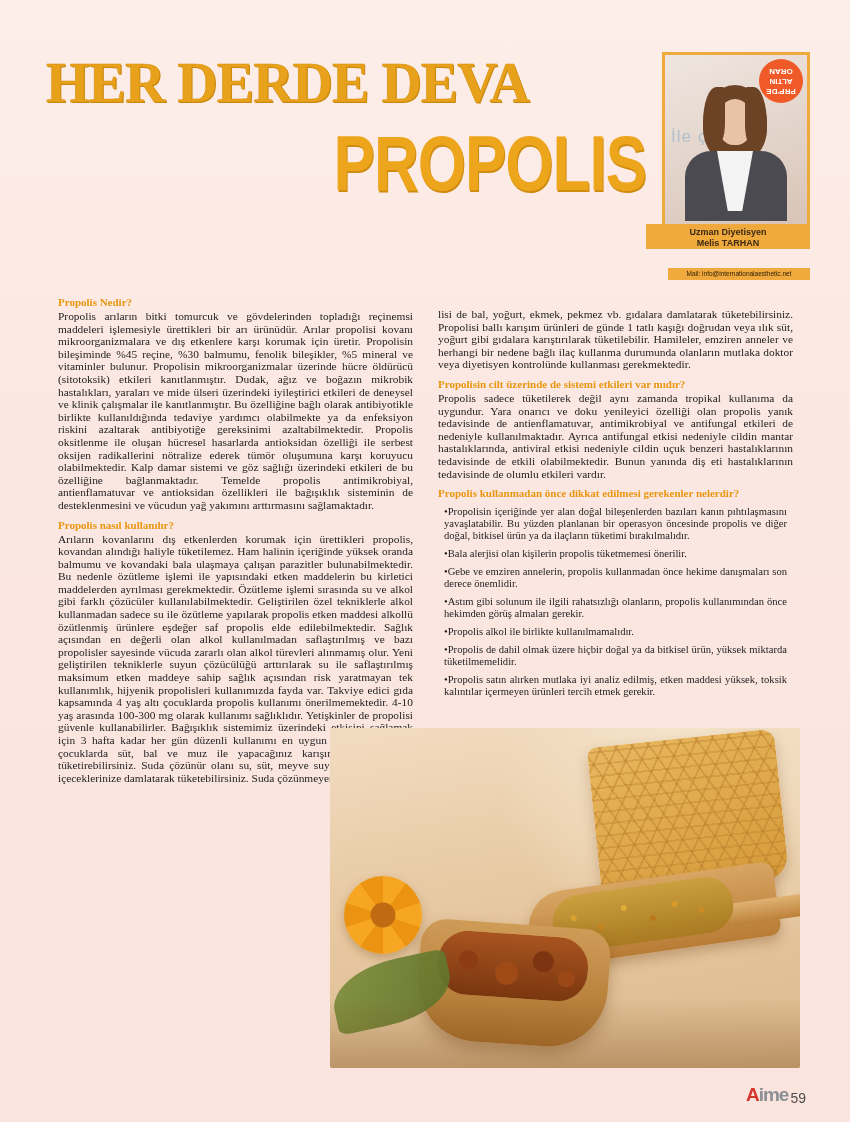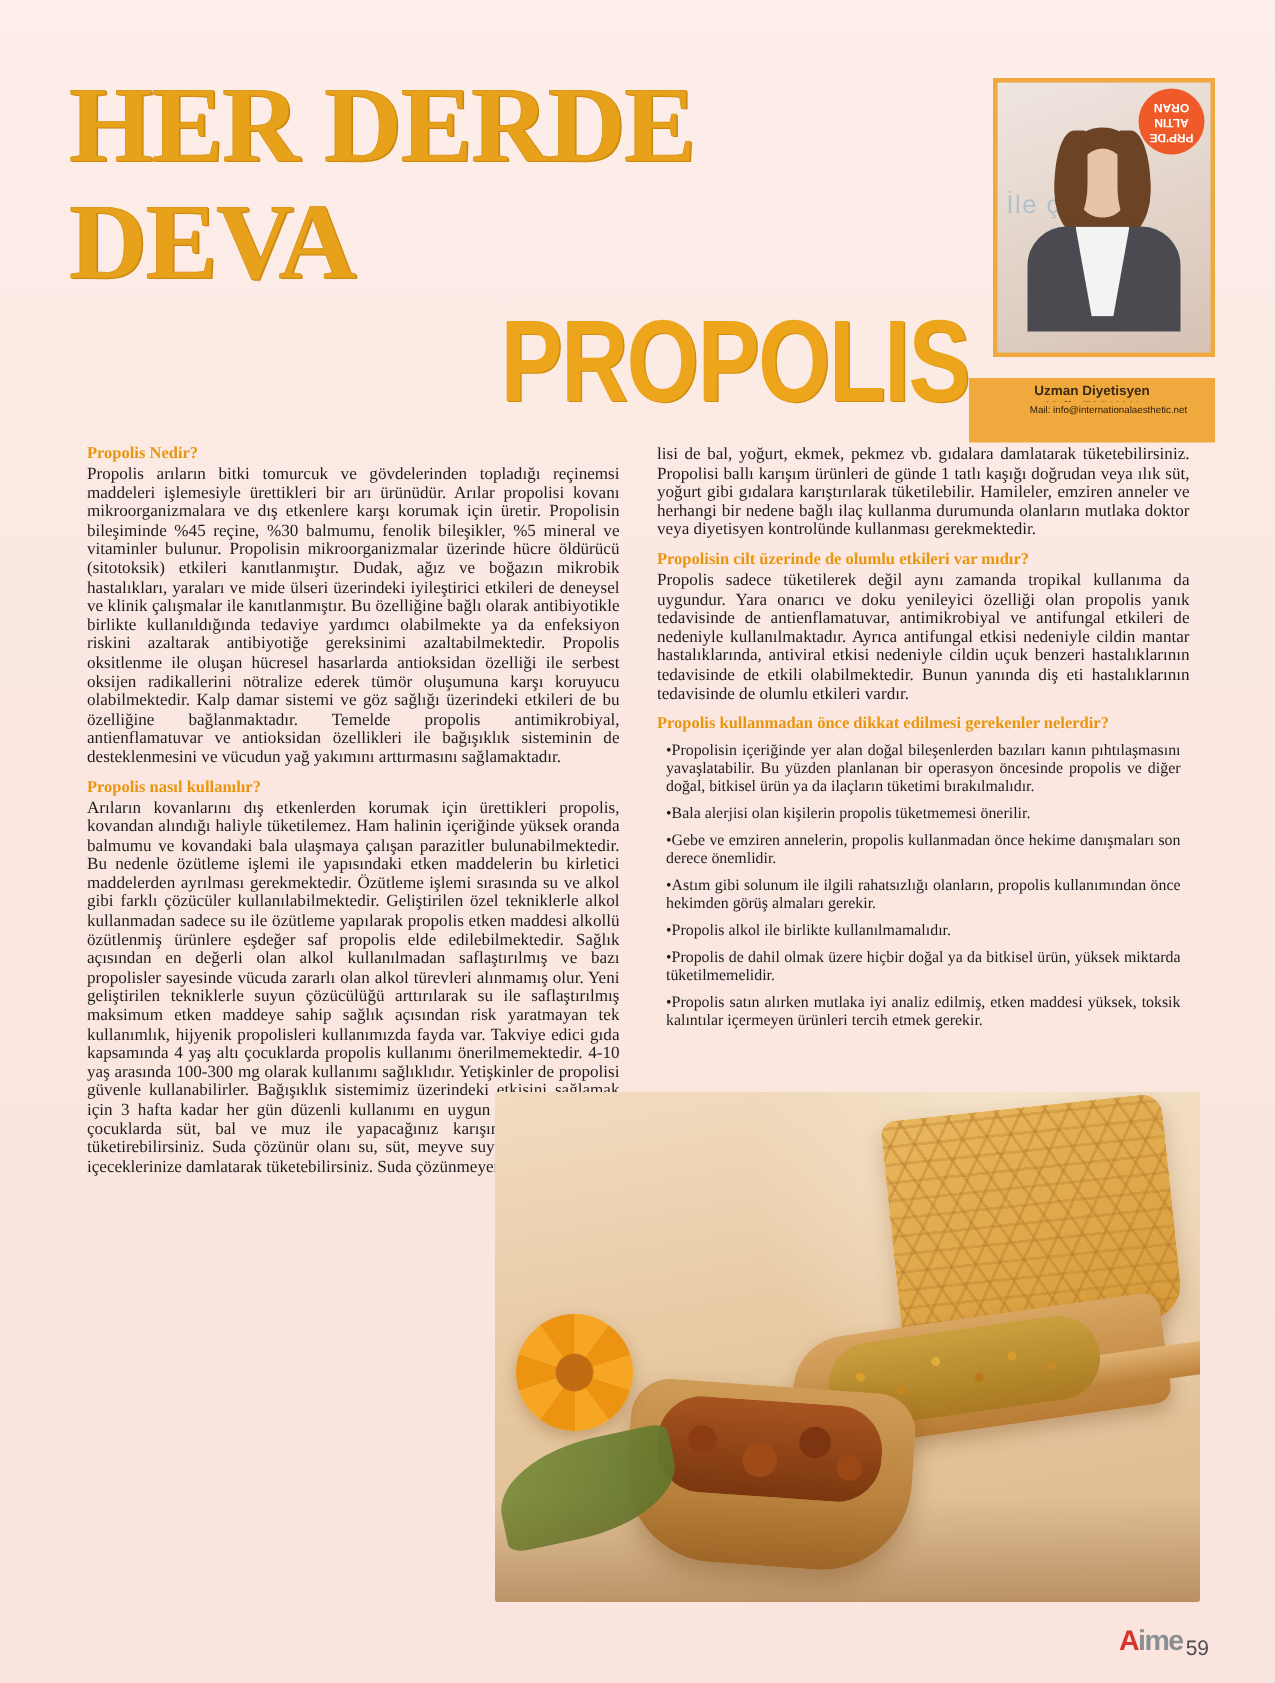--- a/index.html
+++ b/index.html
@@ -25,21 +25,21 @@
   
   .title-wrap {
     position: absolute;
     left: 46px;
     top: 44px;
     width: 600px;
   }
   .title-main {
     font-family: "Liberation Serif", serif;
     font-weight: bold;
-    font-size: 72px;
+    font-size: 56px;
     line-height: 78px;
     letter-spacing: -1px;
     color: #e8a11b;
     text-shadow: 1px 1px 0 #c9860d;
     -webkit-text-stroke: 0.5px #d59213;
   }
   .title-sub {
     font-family: "Liberation Sans", sans-serif;
     font-weight: bold;
     font-size: 62px;
@@ -135,29 +135,29 @@
     font-weight: bold;
     line-height: 10px;
     text-align: center;
     padding-top: 7px;
     box-sizing: border-box;
     transform: rotate(180deg);
   }
   .author-caption {
     position: absolute;
     right: 40px;
-    top: 252px;
+    top: 224px;
     width: 164px;
     background: #f0a93d;
     color: #3b2a12;
     font-family: "Liberation Sans", sans-serif;
     font-size: 9px;
     font-weight: bold;
     text-align: center;
-    padding: 3px 0 18px 0;
+    padding: 3px 0 0 0;
     line-height: 11px;
   }
   .author-mail {
     position: absolute;
     right: 40px;
     top: 268px;
     width: 142px;
     background: #f0a93d;
     color: #2e2009;
     font-family: "Liberation Sans", sans-serif;
@@ -170,21 +170,21 @@
   .col {
     position: absolute;
     font-family: "Liberation Serif", serif;
     font-size: 11.4px;
     line-height: 12.6px;
     color: #1d1d1d;
     text-align: justify;
   }
   .col p { margin: 0 0 0 0; }
   .col.left  { left: 58px;  top: 296px; width: 355px; }
-  .col.right { left: 438px; top: 297px; width: 355px; }
+  .col.right { left: 438px; top: 308px; width: 355px; }
   .heading {
     color: #e8960f;
     font-family: "Liberation Serif", serif;
     font-weight: bold;
     font-size: 11px;
     line-height: 13px;
     margin: 0 0 1px 0;
     text-align: left;
   }
   .gap { height: 7px; }
@@ -361,21 +361,21 @@
     <div class="heading">Propolis Nedir?</div>
     <p>Propolis arıların bitki tomurcuk ve gövdelerinden topladığı reçinemsi maddeleri işlemesiyle ürettikleri bir arı ürünüdür. Arılar propolisi kovanı mikroorganizmalara ve dış etkenlere karşı korumak için üretir. Propolisin bileşiminde %45 reçine, %30 balmumu, fenolik bileşikler, %5 mineral ve vitaminler bulunur. Propolisin mikroorganizmalar üzerinde hücre öldürücü (sitotoksik) etkileri kanıtlanmıştır. Dudak, ağız ve boğazın mikrobik hastalıkları, yaraları ve mide ülseri üzerindeki iyileştirici etkileri de deneysel ve klinik çalışmalar ile kanıtlanmıştır. Bu özelliğine bağlı olarak antibiyotikle birlikte kullanıldığında tedaviye yardımcı olabilmekte ya da enfeksiyon riskini azaltarak antibiyotiğe gereksinimi azaltabilmektedir. Propolis oksitlenme ile oluşan hücresel hasarlarda antioksidan özelliği ile serbest oksijen radikallerini nötralize ederek tümör oluşumuna karşı koruyucu olabilmektedir. Kalp damar sistemi ve göz sağlığı üzerindeki etkileri de bu özelliğine bağlanmaktadır. Temelde propolis antimikrobiyal, antienflamatuvar ve antioksidan özellikleri ile bağışıklık sisteminin de desteklenmesini ve vücudun yağ yakımını arttırmasını sağlamaktadır.</p>
     <div class="gap"></div>
     <div class="heading">Propolis nasıl kullanılır?</div>
     <p>Arıların kovanlarını dış etkenlerden korumak için ürettikleri propolis, kovandan alındığı haliyle tüketilemez. Ham halinin içeriğinde yüksek oranda balmumu ve kovandaki bala ulaşmaya çalışan parazitler bulunabilmektedir. Bu nedenle özütleme işlemi ile yapısındaki etken maddelerin bu kirletici maddelerden ayrılması gerekmektedir. Özütleme işlemi sırasında su ve alkol gibi farklı çözücüler kullanılabilmektedir. Geliştirilen özel tekniklerle alkol kullanmadan sadece su ile özütleme yapılarak propolis etken maddesi alkollü özütlenmiş ürünlere eşdeğer saf propolis elde edilebilmektedir. Sağlık açısından en değerli olan alkol kullanılmadan saflaştırılmış ve bazı propolisler sayesinde vücuda zararlı olan alkol türevleri alınmamış olur. Yeni geliştirilen tekniklerle suyun çözücülüğü arttırılarak su ile saflaştırılmış maksimum etken maddeye sahip sağlık açısından risk yaratmayan tek kullanımlık, hijyenik propolisleri kullanımızda fayda var. Takviye edici gıda kapsamında 4 yaş altı çocuklarda propolis kullanımı önerilmemektedir. 4-10 yaş arasında 100-300 mg olarak kullanımı sağlıklıdır. Yetişkinler de propolisi güvenle kullanabilirler. Bağışıklık sistemimiz üzerindeki etkisini sağlamak için 3 hafta kadar her gün düzenli kullanımı en uygun süredir. Propolisi çocuklarda süt, bal ve muz ile yapacağınız karışıma ilave ederek tüketirebilirsiniz. Suda çözünür olanı su, süt, meyve suyu, çay, kahve vb. içeceklerinize damlatarak tüketebilirsiniz. Suda çözünmeyen propo-</p>
   </div>
 
   <div class="col right">
     <p>lisi de bal, yoğurt, ekmek, pekmez vb. gıdalara damlatarak tüketebilirsiniz. Propolisi ballı karışım ürünleri de günde 1 tatlı kaşığı doğrudan veya ılık süt, yoğurt gibi gıdalara karıştırılarak tüketilebilir. Hamileler, emziren anneler ve herhangi bir nedene bağlı ilaç kullanma durumunda olanların mutlaka doktor veya diyetisyen kontrolünde kullanması gerekmektedir.</p>
     <div class="gap"></div>
-    <div class="heading">Propolisin cilt üzerinde de olumlu etkileri var mıdır?</div>
+    <div class="heading">Propolisin cilt üzerinde de sistemi etkileri var mıdır?</div>
     <p>Propolis sadece tüketilerek değil aynı zamanda tropikal kullanıma da uygundur. Yara onarıcı ve doku yenileyici özelliği olan propolis yanık tedavisinde de antienflamatuvar, antimikrobiyal ve antifungal etkileri de nedeniyle kullanılmaktadır. Ayrıca antifungal etkisi nedeniyle cildin mantar hastalıklarında, antiviral etkisi nedeniyle cildin uçuk benzeri hastalıklarının tedavisinde de etkili olabilmektedir. Bunun yanında diş eti hastalıklarının tedavisinde de olumlu etkileri vardır.</p>
     <div class="gap"></div>
     <div class="heading">Propolis kullanmadan önce dikkat edilmesi gerekenler nelerdir?</div>
     <div class="bullets">
       <p>•Propolisin içeriğinde yer alan doğal bileşenlerden bazıları kanın pıhtılaşmasını yavaşlatabilir. Bu yüzden planlanan bir operasyon öncesinde propolis ve diğer doğal, bitkisel ürün ya da ilaçların tüketimi bırakılmalıdır.</p>
       <p>•Bala alerjisi olan kişilerin propolis tüketmemesi önerilir.</p>
       <p>•Gebe ve emziren annelerin, propolis kullanmadan önce hekime danışmaları son derece önemlidir.</p>
       <p>•Astım gibi solunum ile ilgili rahatsızlığı olanların, propolis kullanımından önce hekimden görüş almaları gerekir.</p>
       <p>•Propolis alkol ile birlikte kullanılmamalıdır.</p>
       <p>•Propolis de dahil olmak üzere hiçbir doğal ya da bitkisel ürün, yüksek miktarda tüketilmemelidir.</p>

